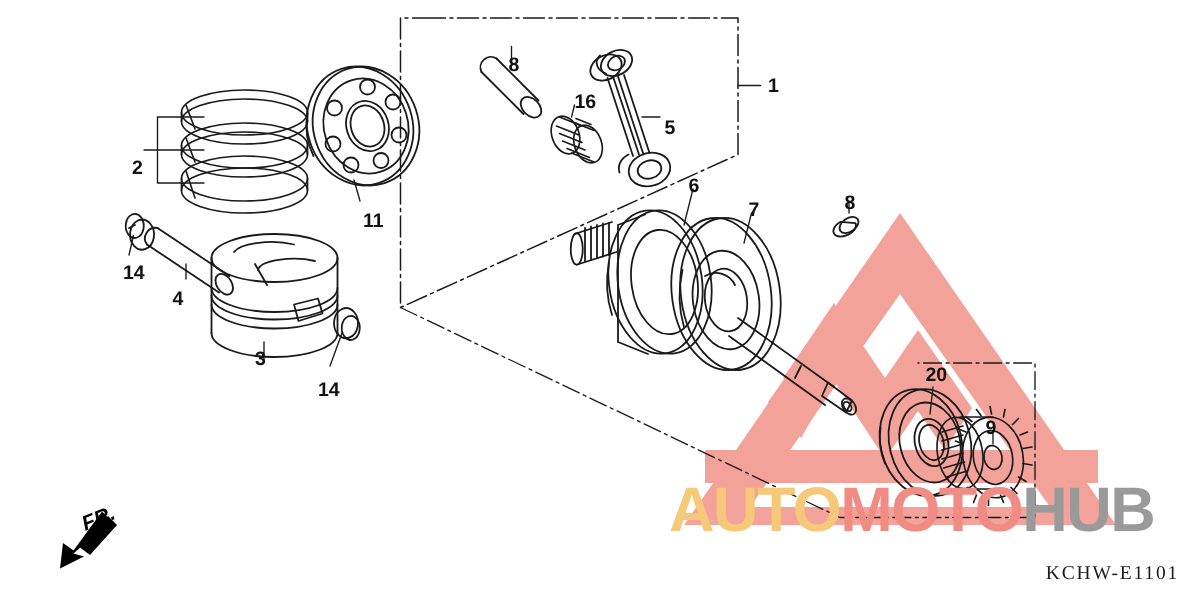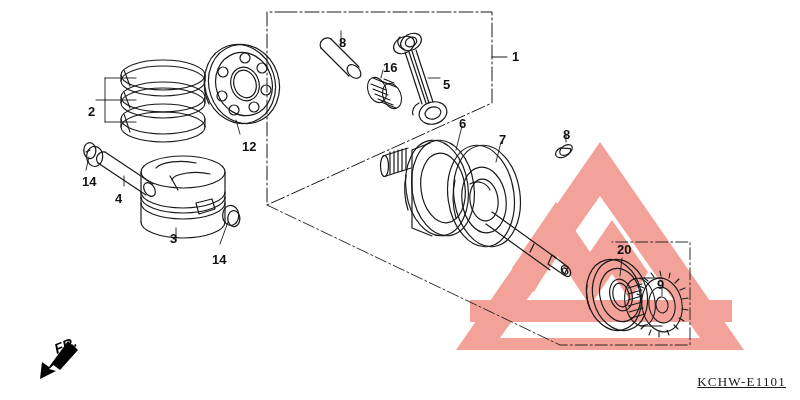--- a/index.html
+++ b/index.html
@@ -4,21 +4,21 @@
 <style>
   html,body{margin:0;padding:0;background:#fff;}
   body{width:800px;height:400px;overflow:hidden;
        font-family:"Liberation Serif",serif;}
   #stage{position:relative;width:800px;height:400px;background:#ffffff;}
   #stage svg{position:absolute;left:0;top:0;}
   .callout{position:absolute;font-family:"Liberation Sans",sans-serif;
            font-size:13px;font-weight:700;color:#111;line-height:1;}
   #partcode{position:absolute;right:14px;bottom:10px;
             font-family:"Liberation Serif",serif;font-size:13px;
-            letter-spacing:1.2px;color:#1a1a1a;text-decoration:underline;}
+            letter-spacing:1.2px;color:#1a1a1a;}
   #frtext{position:absolute;left:52px;top:342px;
           font-family:"Liberation Sans",sans-serif;font-weight:700;
           font-style:italic;font-size:14px;color:#000;
           transform:rotate(-22deg);transform-origin:left top;}
   .wm{position:absolute;pointer-events:none;}
   #wmword{left:446px;top:316px;font-family:"Liberation Sans",sans-serif;
           font-weight:700;font-size:42px;letter-spacing:-1px;white-space:nowrap;}
   #wmword span{display:inline-block;}
 </style>
 </head>
@@ -274,32 +274,35 @@
       </g>
 
       <g fill="#000" stroke="none">
         <path d="M74 347 L49 369 L56 371 L40 379 L42 362 L49 367 L68 341 Z"></path>
         <path d="M72 344 L78 350 L60 370 L52 364 Z"></path>
       </g>
 
     </g>
   </svg>
 
+  <div class="wm" id="wmword">
+    <span style="color:#f5c87a">AUTO</span><span style="color:#f08c84">MOTO</span><span style="color:#9a9a9a">HUB</span>
+  </div>
 
   <div class="callout" style="left:512px;top:50px">1</div>
   <div class="callout" style="left:88px;top:105px">2</div>
   <div class="callout" style="left:170px;top:232px">3</div>
   <div class="callout" style="left:115px;top:192px">4</div>
   <div class="callout" style="left:443px;top:78px">5</div>
   <div class="callout" style="left:459px;top:117px">6</div>
   <div class="callout" style="left:499px;top:133px">7</div>
   <div class="callout" style="left:339px;top:36px">8</div>
   <div class="callout" style="left:657px;top:278px">9</div>
   <div class="callout" style="left:563px;top:128px">8</div>
-  <div class="callout" style="left:242px;top:140px">12</div>
+  <div class="callout" style="left:242px;top:140px">11</div>
   <div class="callout" style="left:617px;top:243px">20</div>
   <div class="callout" style="left:383px;top:61px">16</div>
   <div class="callout" style="left:82px;top:175px">14</div>
   <div class="callout" style="left:212px;top:253px">14</div>
 
   <div id="frtext">FR.</div>
 
   <div id="partcode">KCHW-E1101</div>
 
 </div>

